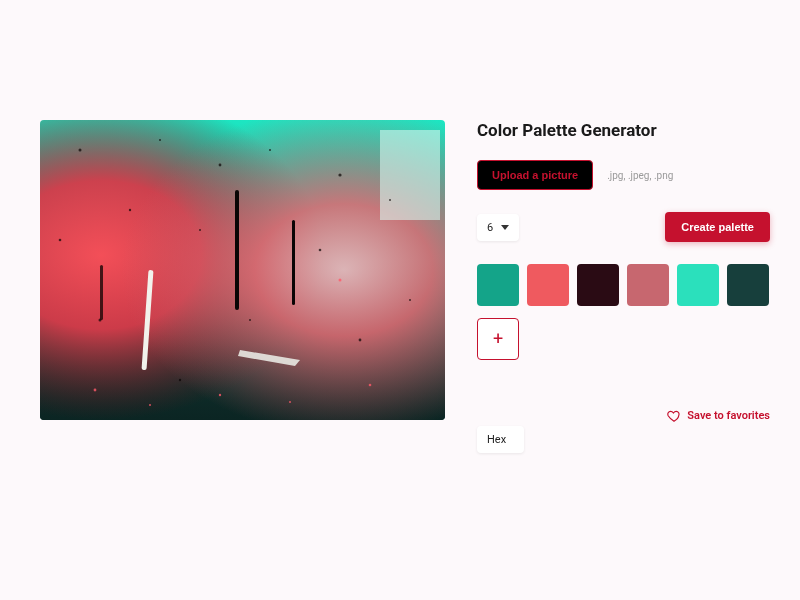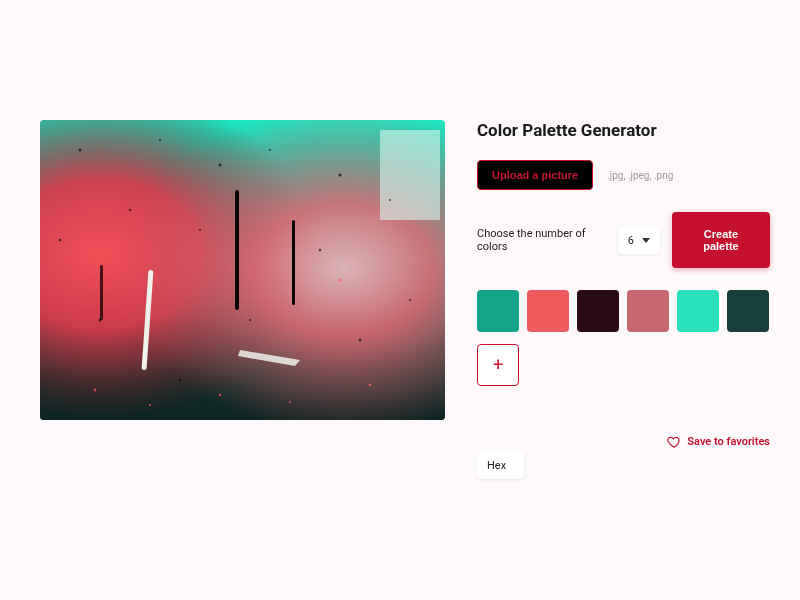--- a/index.html
+++ b/index.html
@@ -83,21 +83,21 @@
     border-top:5px solid #333;
   }
   .create-btn {
     margin-left:auto;
     background: #c5112e;
     color:#fff;
     border:none;
     border-radius:4px;
     font-size:11px;
     font-weight:600;
-    padding: 16px 16px;
+    padding: 9px 16px;
     cursor:pointer;
     box-shadow: 0 2px 6px rgba(197,17,46,0.3);
   }
   .swatches {
     display:flex;
     flex-wrap:wrap;
     gap: 8px;
     margin-bottom: 12px;
   }
   .swatch {
@@ -226,21 +226,20 @@
 
   <div class="controls">
     <h1 class="title">Color Palette Generator</h1>
 
     <div class="upload-row">
       <button class="upload-btn">Upload a picture</button>
       <span class="file-hint">.jpg, .jpeg, .png</span>
     </div>
 
     <div class="count-row">
-      <span class="count-label">Choose the number of colors</span>
       <div class="select">
         <span>6</span>
         <span class="caret"></span>
       </div>
       <button class="create-btn">Create palette</button>
     </div>
 
     <div class="swatches">
       <div class="swatch" style="background:#14a489"></div>
       <div class="swatch" style="background:#ef5a5f"></div>

